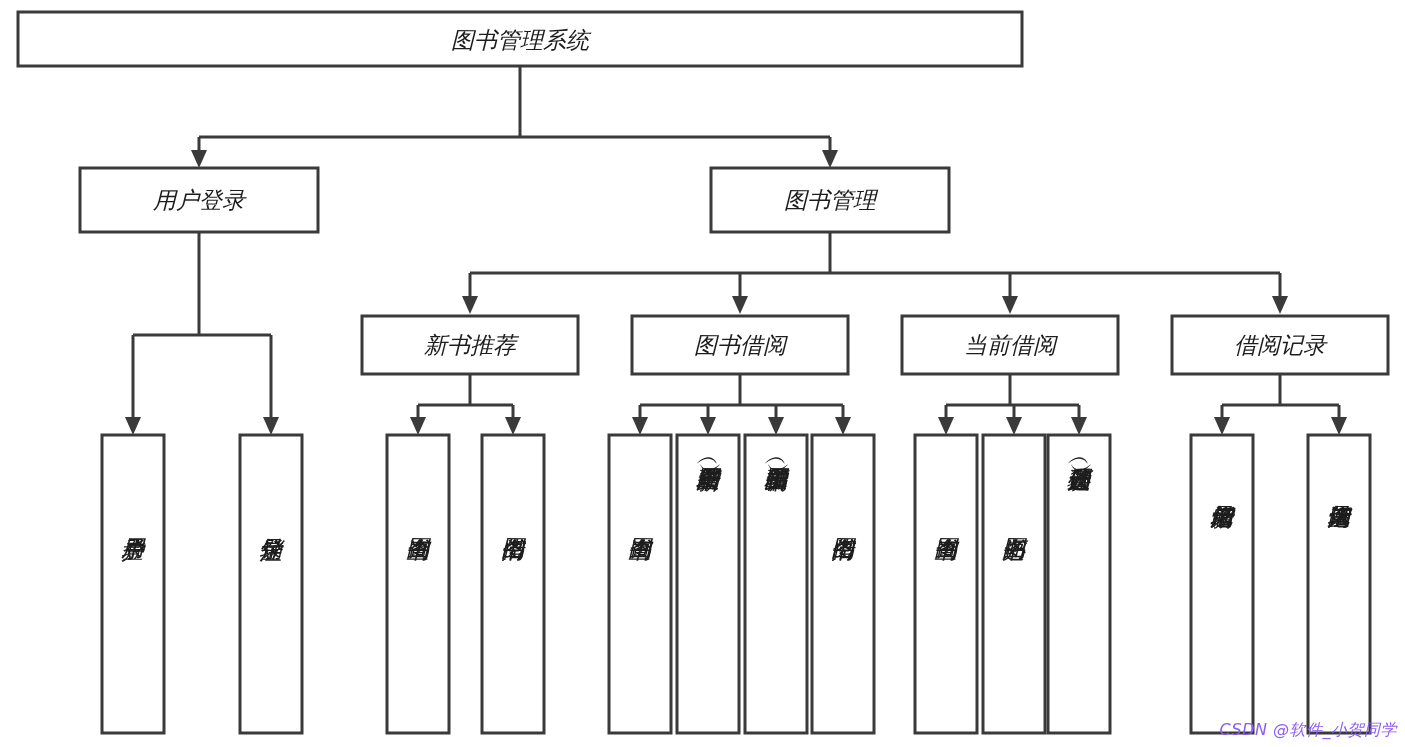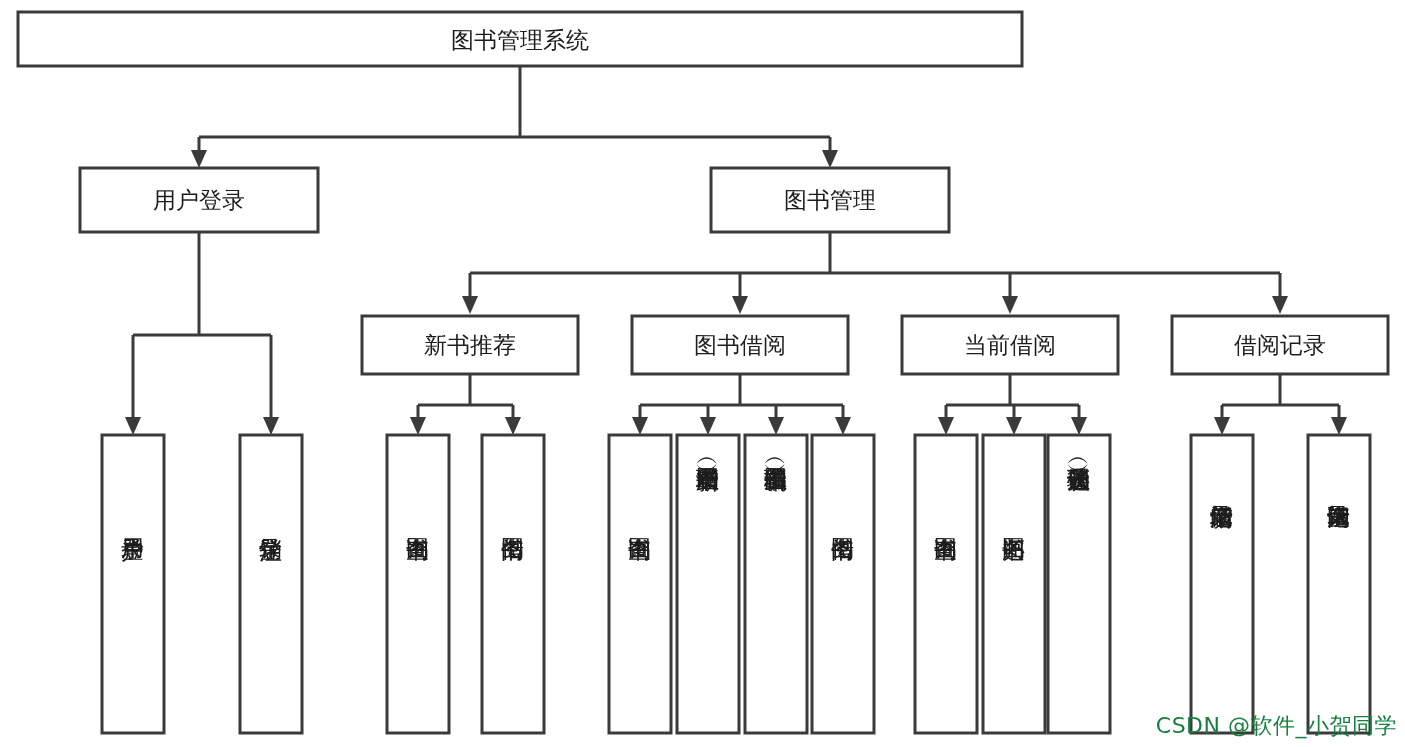--- a/index.html
+++ b/index.html
@@ -10,20 +10,21 @@
   }
   body {
     font-family: "DejaVu Sans", "Liberation Sans", sans-serif;
   }
   #diagram-root {
     position: relative;
     width: 1405px;
     height: 747px;
     background: #ffffff;
     overflow: hidden;
+    font-style: italic;
   }
   svg#tree-svg {
     position: absolute;
     left: 0;
     top: 0;
     width: 1405px;
     height: 747px;
   }
   .node-box {
     fill: #ffffff;
@@ -52,22 +53,22 @@
     font-family: "DejaVu Sans", "Liberation Sans", sans-serif;
     font-size: 23px;
     fill: #1d1d1d;
     white-space: pre;
   }
   .watermark {
     position: absolute;
     right: 8px;
     bottom: 6px;
     font-family: "DejaVu Sans", "Liberation Sans", sans-serif;
-    font-size: 22px;
-    color: #15803d;
+    font-size: 16px;
+    color: #8b5cf6;
     letter-spacing: 0.5px;
     user-select: none;
   }
 </style>
 </head>
 <body>
 
 <div id="diagram-root">
 
   <svg id="tree-svg" viewBox="0 0 1405 747">

